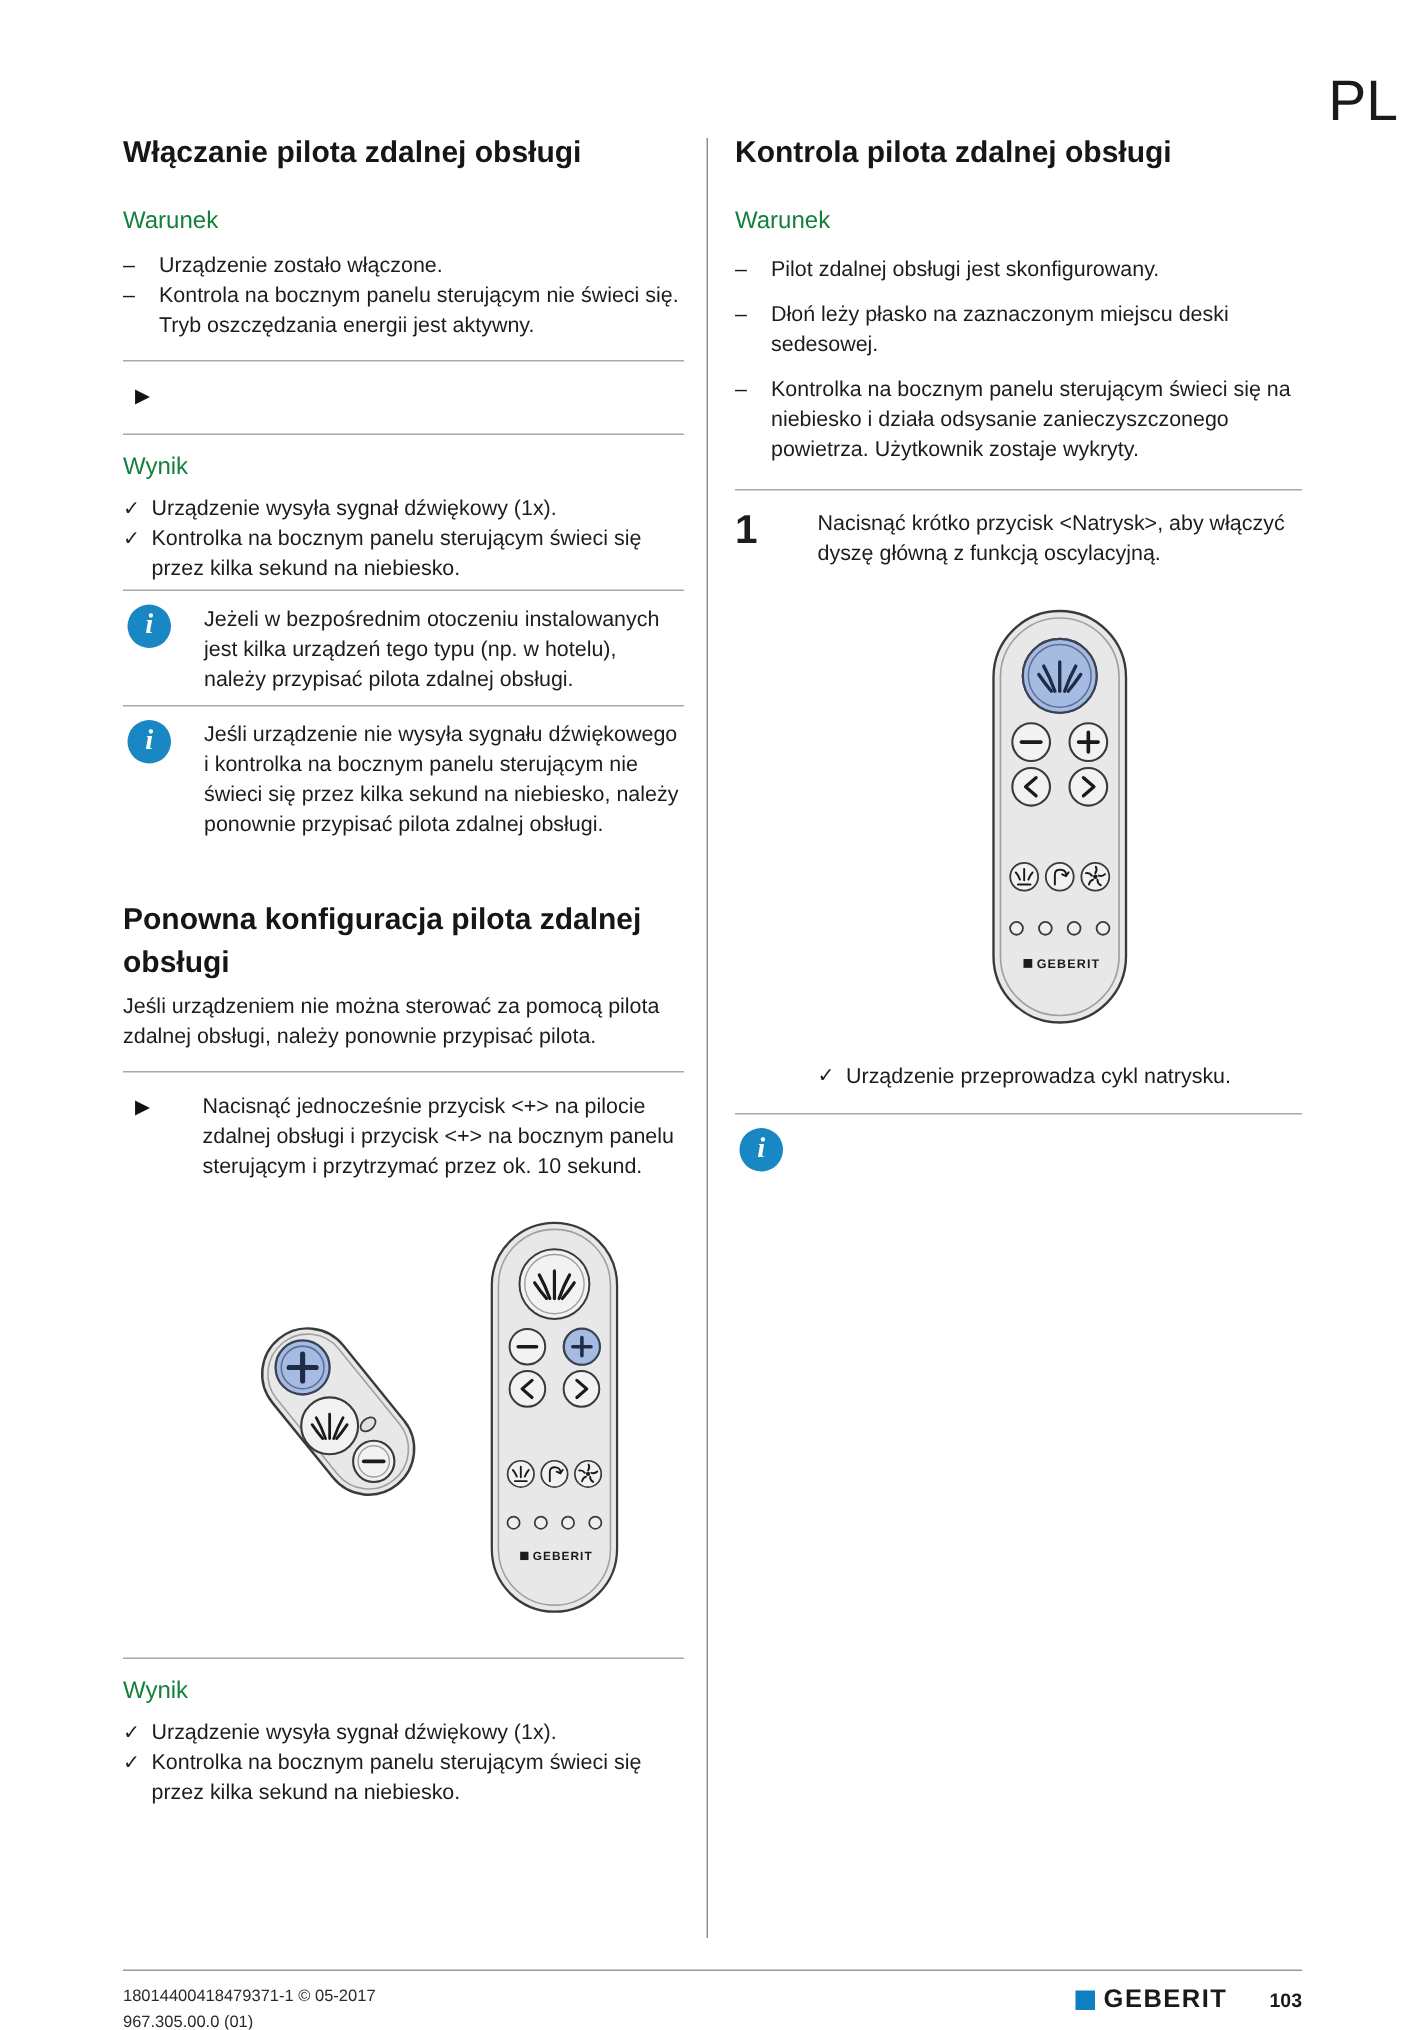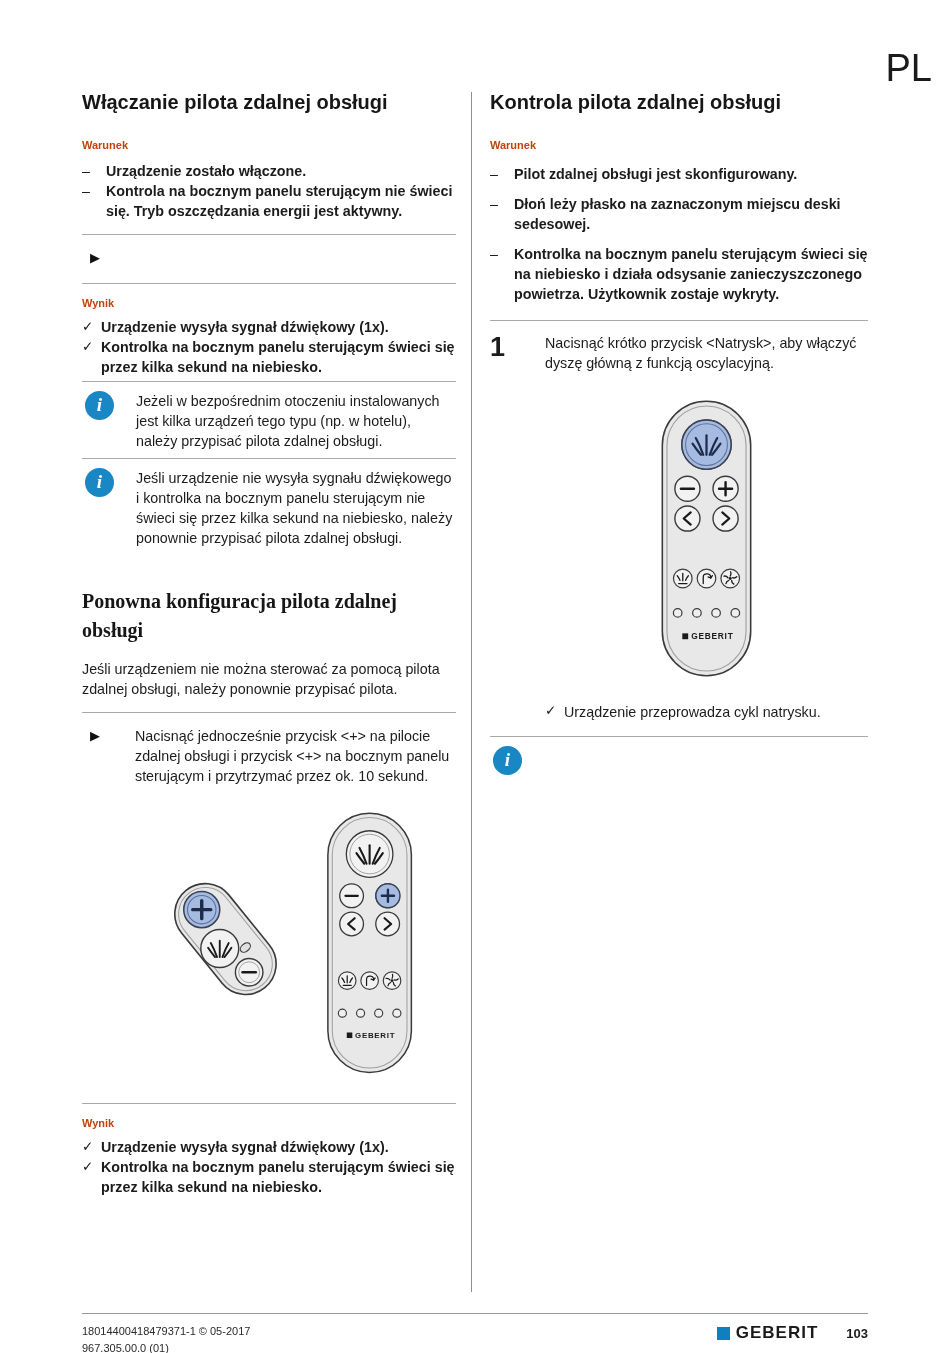--- a/index.html
+++ b/index.html
@@ -12,47 +12,47 @@
     color:#1c1c1c;
   }
   .pl-code { position:absolute; top:46px; right:18px; font-size:38px; line-height:44px; color:#1a1a1a; }
   .v-divider { position:absolute; left:471px; top:92px; width:1px; height:1200px; background:#909090; }
 
   .col { position:absolute; top:88px; }
   .col-left  { left:82px;  width:374px; }
   .col-right { left:490px; width:378px; }
 
   h1 { font-size:20px; line-height:29px; font-weight:bold; margin:0 0 22px 0; color:#161616; }
-  h2 { font-size:11px; font-weight:bold; margin:0 0 10px 0; color:#c2410c; }
+  h2 { font-size:16px; font-weight:normal; margin:0 0 10px 0; color:#15803d; }
   .body-text, .row, .action, .note-text, .step-text { font-size:14.3px; line-height:20px; }
 
   .row { display:flex; }
   .row .g { flex:0 0 24px; }
-  .row .t { flex:1;font-weight:bold; }
+  .row .t { flex:1; }
   .check-row .g { flex:0 0 19px; font-size:13.5px; }
   .spaced .row { margin-bottom:10px; }
 
   hr { border:0; border-top:1px solid #a9a9a9; margin:0; }
   .hr-tight { margin-top:13px; }
 
   .action { display:flex; padding:13px 0 15px 8px; }
   .action .arrow { flex:0 0 45px; font-size:13px; line-height:20px; color:#111; }
   .action .t { flex:1; }
 
   .note { border-top:1px solid #a9a9a9; margin-top:4px; padding:9px 0 3px 3px; display:flex; }
   .info-badge {
     flex:0 0 29px; width:29px; height:29px; border-radius:50%;
     background:#1987c4; color:#fff; text-align:center;
     font-family:"Liberation Serif", serif; font-style:italic; font-weight:bold;
     font-size:19px; line-height:28px;
   }
   .note .note-text { margin-left:22px; flex:1; }
 
   .section-2 { margin-top:36px; }
-  .section-2 h1 { margin-bottom:14px;font-family:Liberation Serif, serif; }
+  .section-2 h1 { margin-bottom:4px; }
   .intro { margin:0 0 0 0; }
 
   .numbered-step { display:flex; padding-top:12px; }
   .numbered-step .num { flex:0 0 55px; font-size:27px; line-height:28px; font-weight:bold; }
   .numbered-step .step-text { flex:1; }
 
   .figure-pairing { display:block; margin:8px 0 0 78px; }
   .figure-remote  { display:block; margin:26px 0 0 170px; }
   .result-line { display:flex; margin:24px 0 0 55px; }
   .result-line .g { flex:0 0 19px; font-size:13.5px; }

